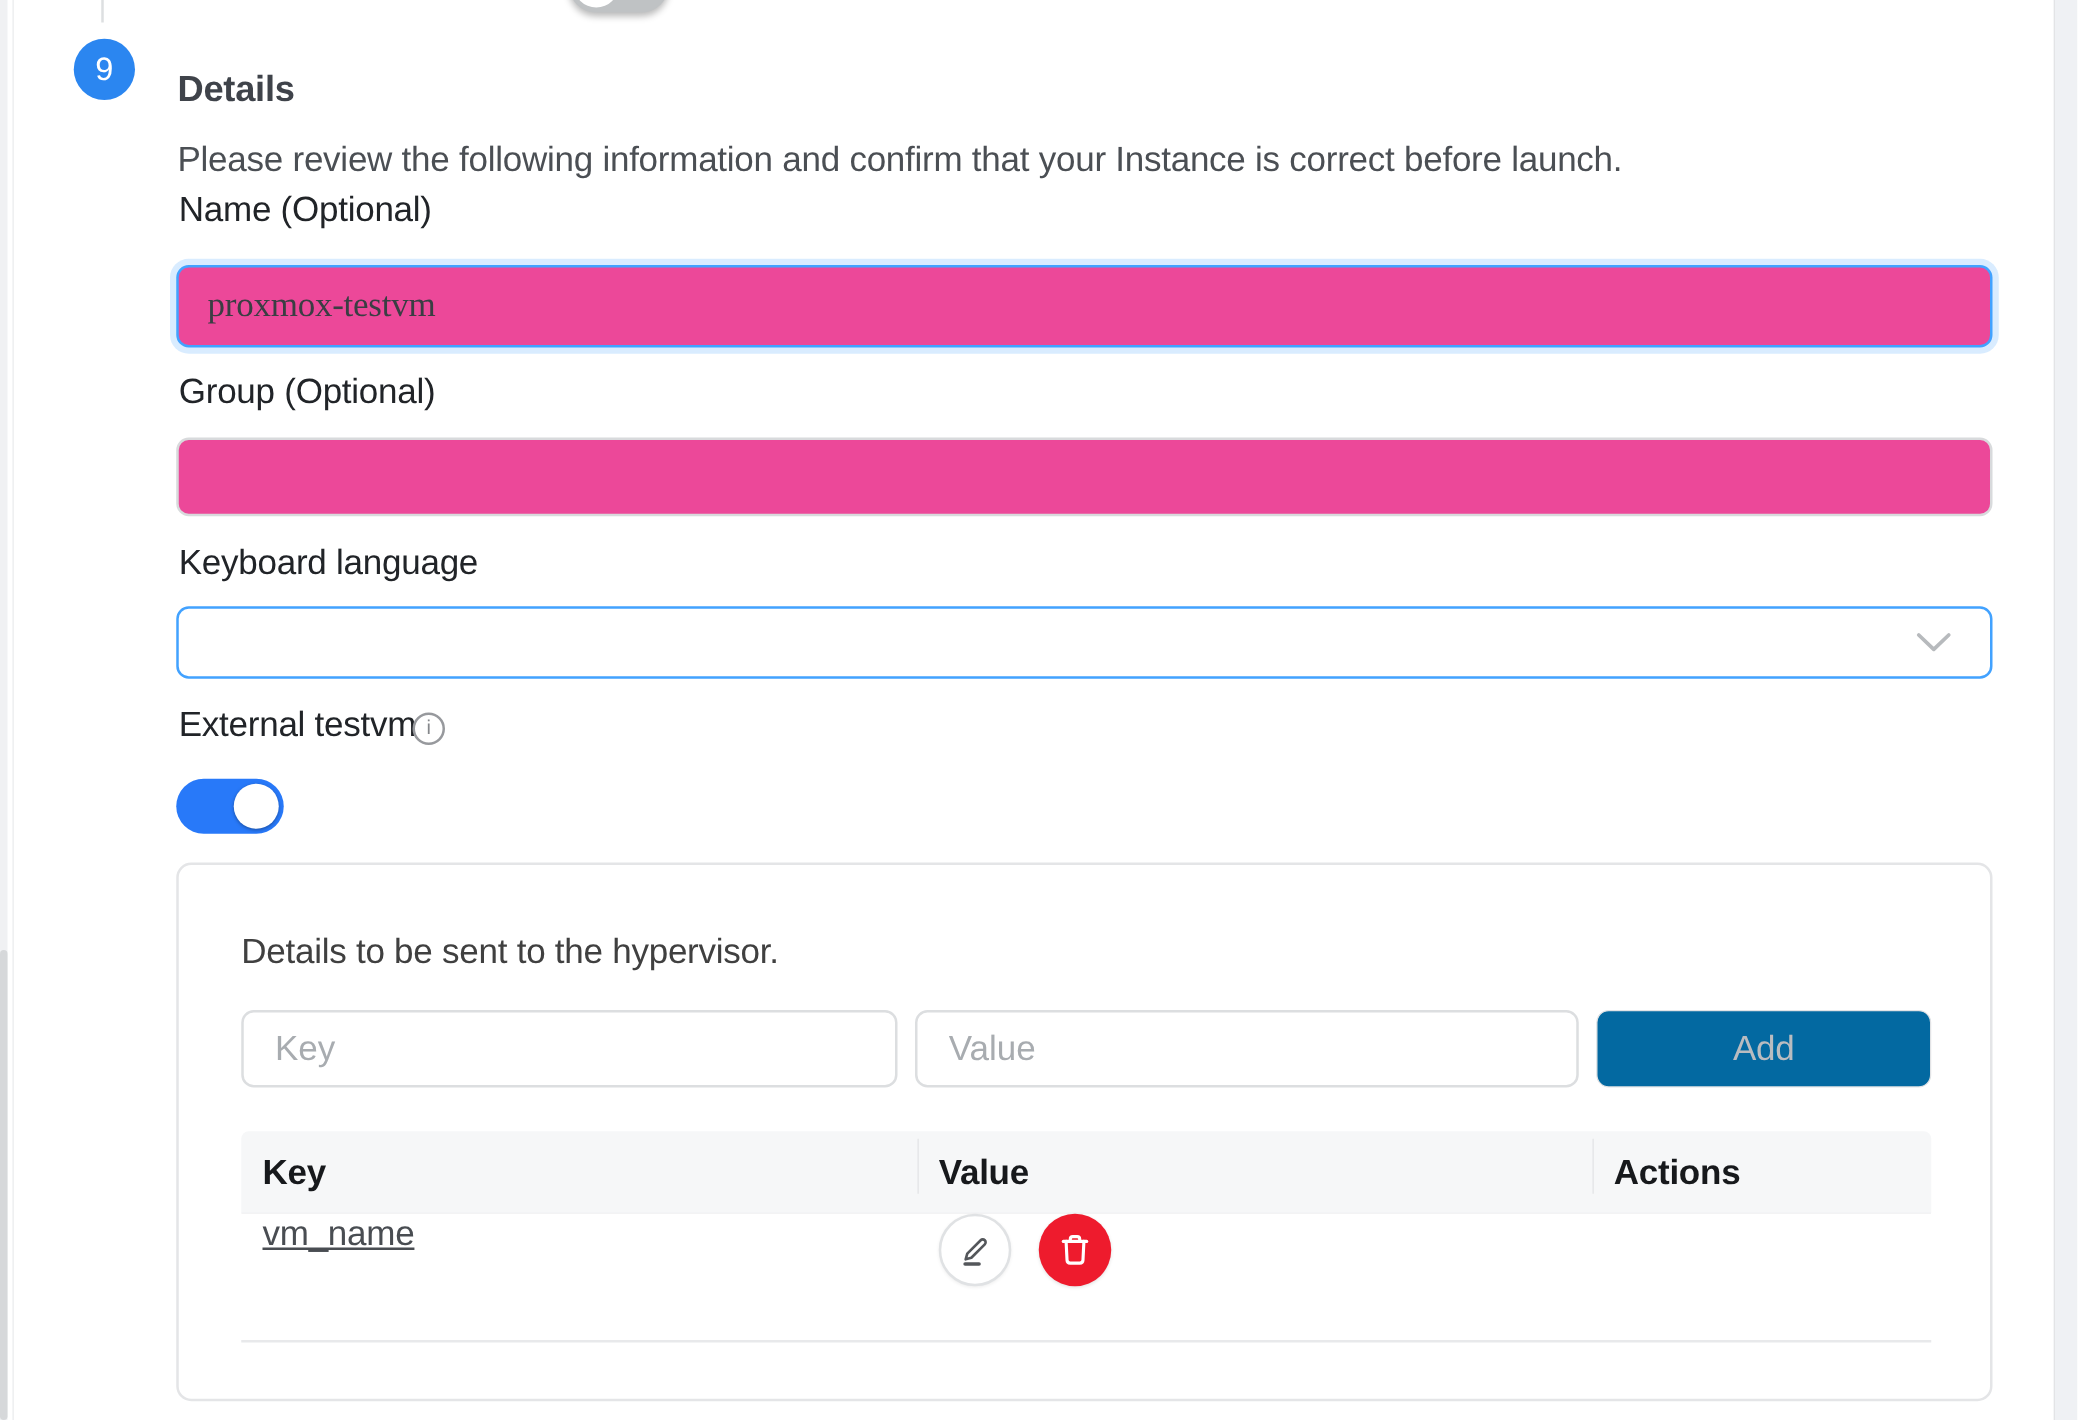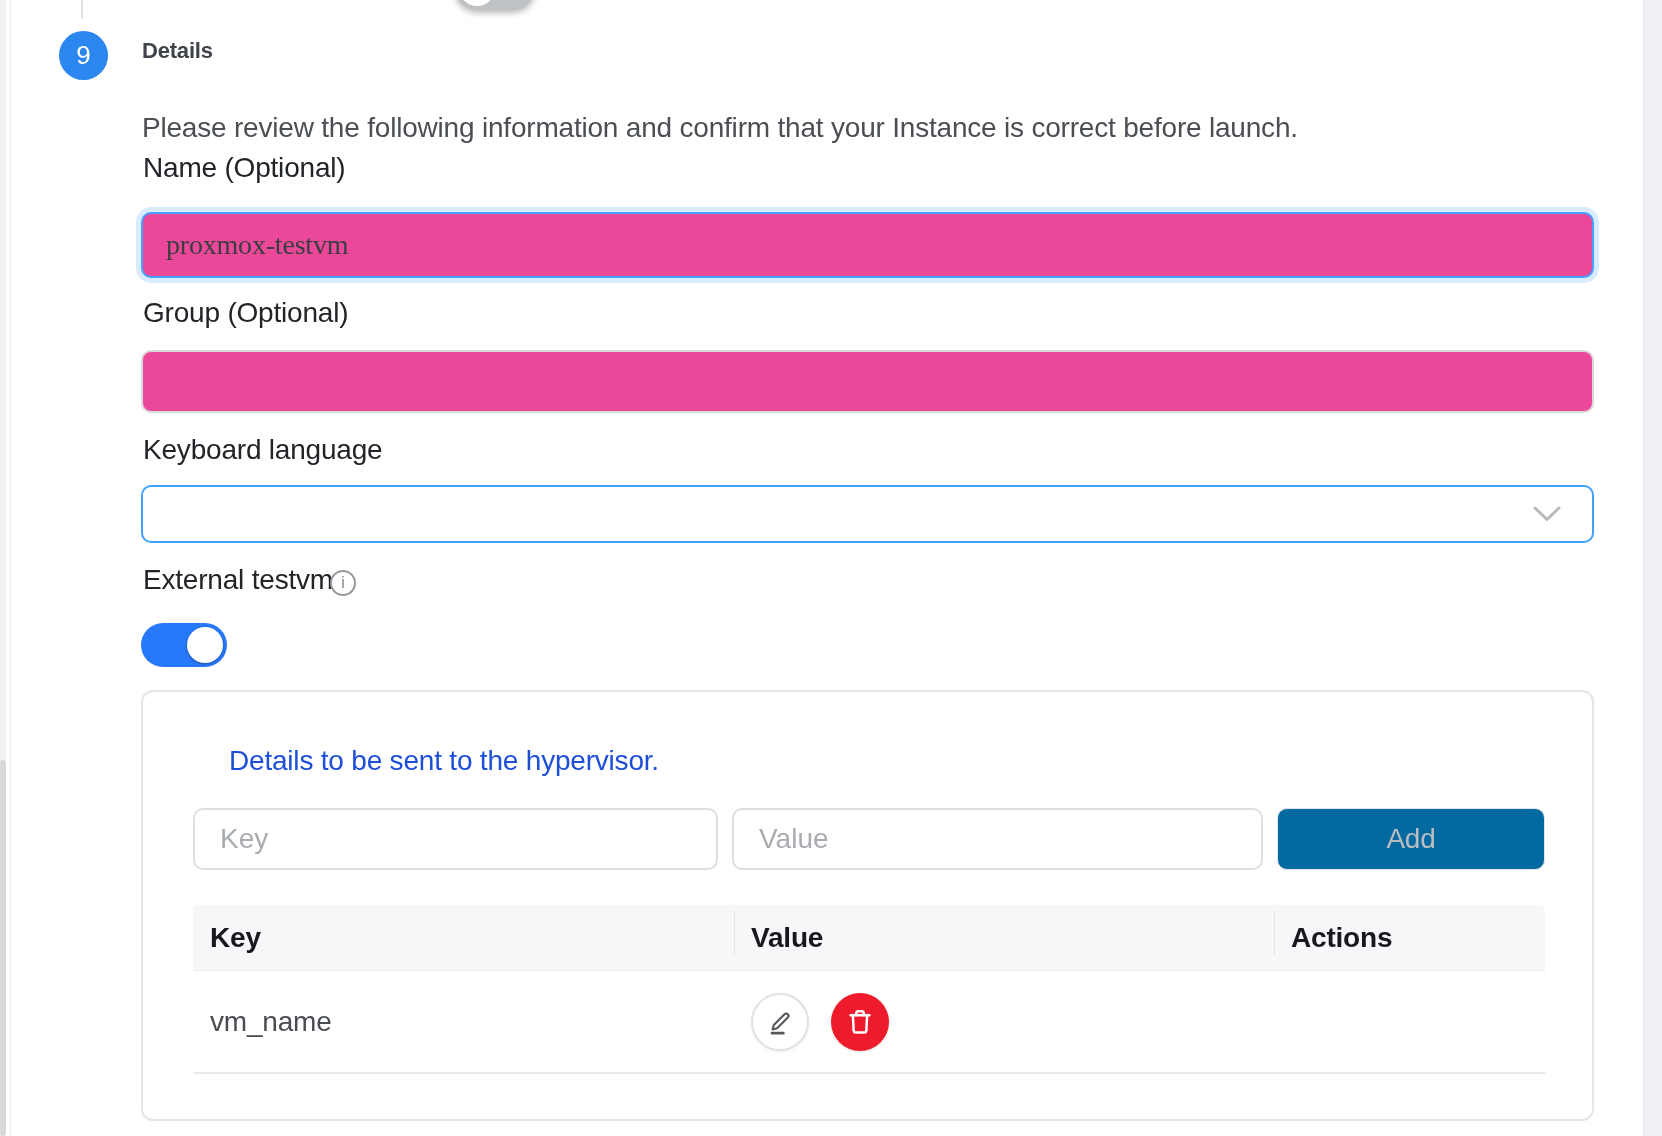--- a/index.html
+++ b/index.html
@@ -23,21 +23,21 @@
                  background:#bfc2c4; box-shadow:0 3px 6px rgba(0,0,0,.28); }
   .prev-toggle .knob { position:absolute; left:4px; top:4px; width:36px; height:36px;
                  border-radius:50%; background:#fff; }
 
   .step-tail { left:81px; top:0; width:2px; height:18px; background:#dddfe1; }
 
   
   .step-circle { left:59px; top:31px; width:49px; height:49px; border-radius:50%;
                  background:#2b86f0; color:#fff; font-size:26px; font-weight:400;
                  display:flex; align-items:center; justify-content:center; }
-  .step-title  { left:142px; top:38px; font-size:22px; font-weight:700; color:#3f434a; letter-spacing:-.2px; }
+  .step-title  { left:142px; top:56px; font-size:29px; font-weight:700; color:#3f434a; letter-spacing:-.2px; }
 
   .description { left:142px; top:112px; font-size:28px; color:#4b4f54; letter-spacing:-.2px; }
 
   
   .field-label { font-size:28px; color:#212428; letter-spacing:-.2px;text-align:right; }
   .lbl-name     { left:143px; top:152px; }
   .lbl-group    { left:143px; top:297px; }
   .lbl-keyboard { left:143px; top:434px; }
   .lbl-external { left:143px; top:564px; }
 
@@ -59,42 +59,42 @@
   .switch { left:141px; top:623px; width:86px; height:44px; border-radius:22px;
             background:#c8cacc; cursor:pointer; }
   .switch .knob { position:absolute; left:4px; top:4px; width:36px; height:36px; border-radius:50%;
             background:#fff; box-shadow:0 1px 3px rgba(0,0,0,.35); transition:left .1s; }
   .switch.on { background:#2879f9; }
   .switch.on .knob { left:46px; }
 
   
   .panel { left:141px; top:690px; width:1453px; height:431px;
            border:2px solid #e4e5e7; border-radius:12px; background:#fff; }
-  .panel-caption { left:50px; top:53px; font-size:28px; color:#1d4ed8; letter-spacing:-.2px;margin-left:36px; }
+  .panel-caption { left:50px; top:53px; font-size:28px; color:#404040; letter-spacing:-.2px; }
 
   .kv-row { left:50px; top:116px; width:1352px; display:flex; gap:14px; }
   .kv-input { height:62px; border:2px solid #dcdee0; border-radius:10px; font-size:28px;
               color:#3a3e43; padding:0 25px; outline:none; font-family:inherit; background:#fff; }
   .kv-input::placeholder { color:#a8acb0; opacity:1; }
   .key-input   { width:525px; }
   .value-input { width:531px; }
   .add-btn { width:268px; height:62px; background:#0369a1; border:1px solid #e2e3e5;
              border-radius:10px; color:#b9bcc0; font-size:28px; font-family:inherit;
              letter-spacing:-.2px; cursor:default; }
 
   .kv-table { left:50px; top:213px; width:1352px; }
   .t-head { display:flex; height:66px; background:#f6f7f8; border-radius:6px 6px 0 0;
             align-items:center; border-bottom:1px solid #ebecee; }
   .t-head .cell { font-size:28px; font-weight:700; color:#17191c; letter-spacing:-.2px; }
   .cell { padding-left:17px; position:relative; }
   .c-key { width:541px; } .c-value { width:540px; } .c-actions { flex:1; }
   .t-head .c-value::before, .t-head .c-actions::before {
       content:""; position:absolute; left:0; top:-11px; height:44px; width:1px; background:#e2e3e5; }
-  .t-row { display:flex; height:103px; align-items:center; border-bottom:2px solid #e8e9eb;
-           font-size:28px; color:#494d52; letter-spacing:-.2px; }
+  .t-row { display:flex; height:103px; align-items:flex-start; border-bottom:2px solid #e8e9eb;
+           font-size:28px; color:#494d52; letter-spacing:-.2px;text-decoration:underline; }
   .actions-cell { display:flex; align-items:center; gap:22px; }
   .icon-btn { width:58px; height:58px; border-radius:50%; display:flex; align-items:center;
               justify-content:center; cursor:pointer; border:none; padding:0; }
   .edit-btn { background:#fff; border:2px solid #e0e2e4; box-shadow:0 1px 3px rgba(0,0,0,.07); }
   .delete-btn { background:#ee1b2d; box-shadow:0 1px 3px rgba(0,0,0,.12); }
 </style>
 </head>
 <body>
 
 <div class="abs left-track"></div>

